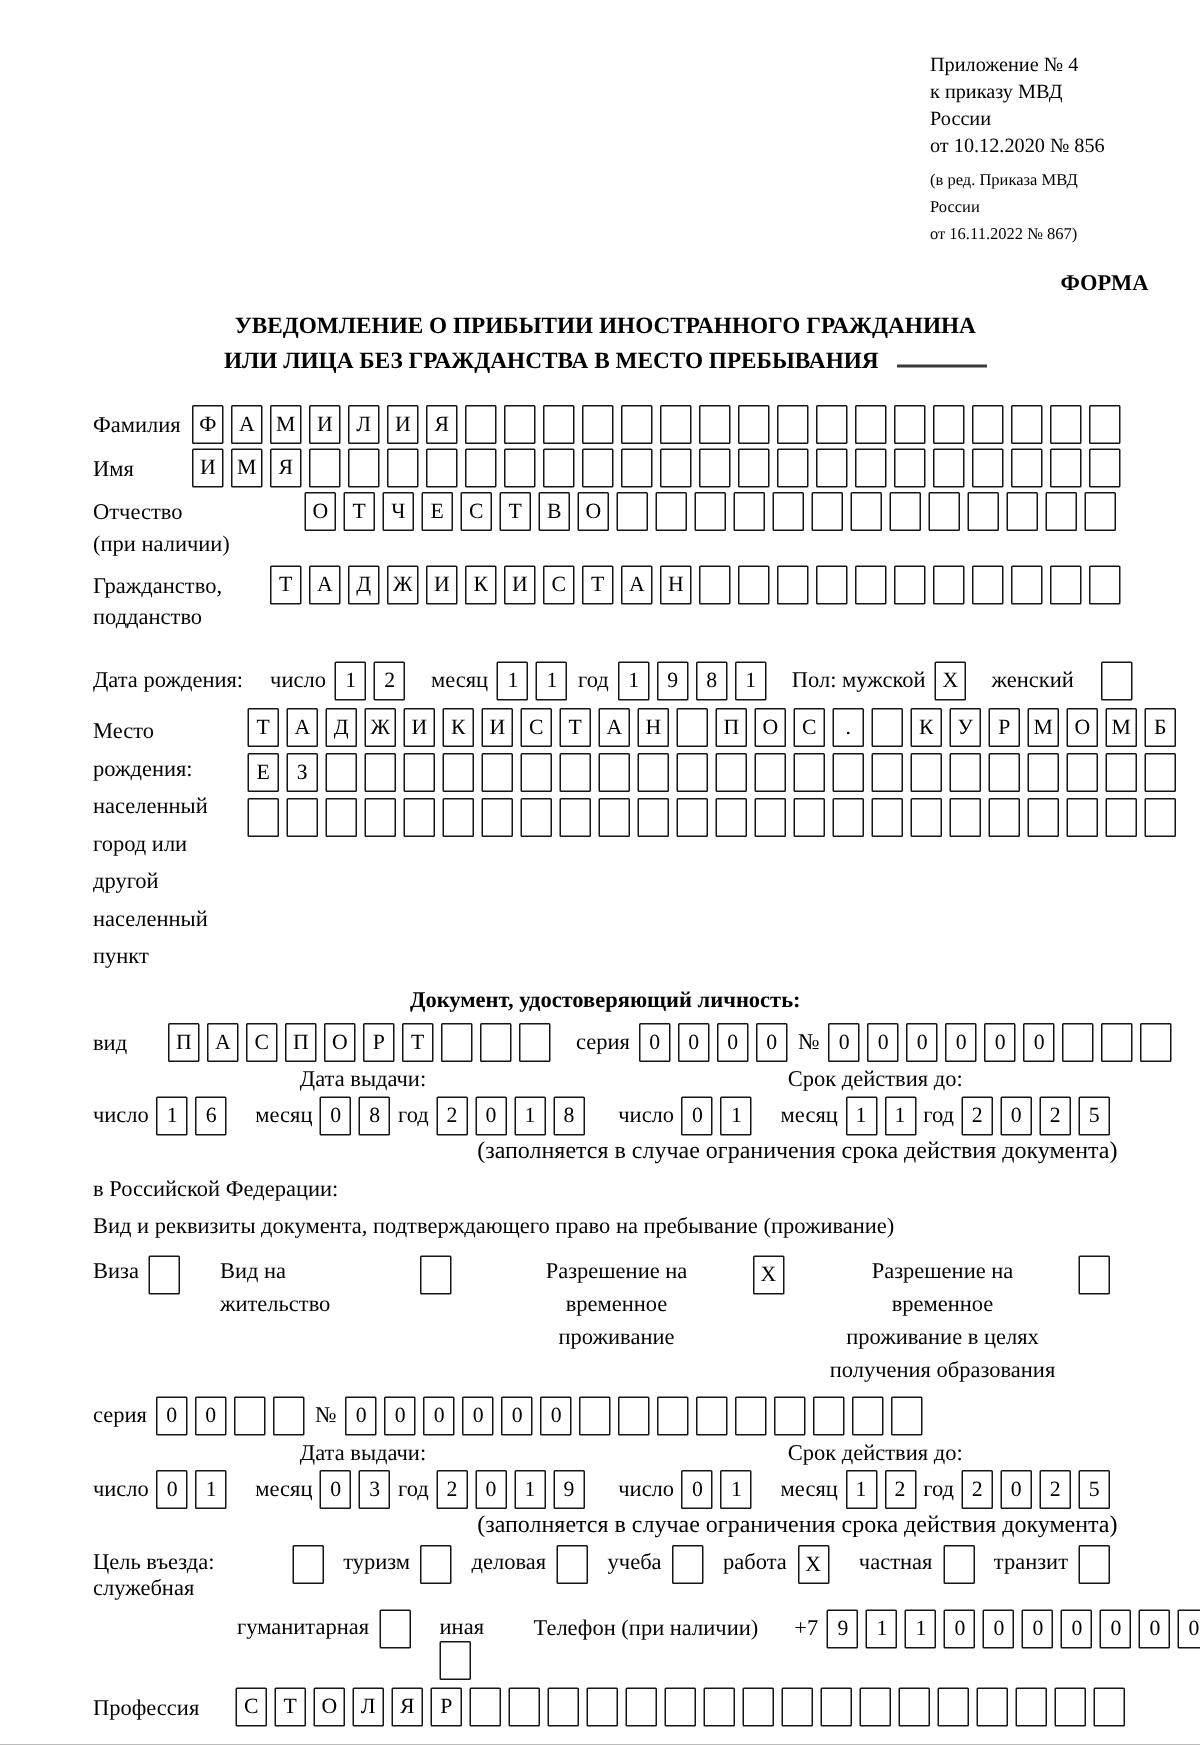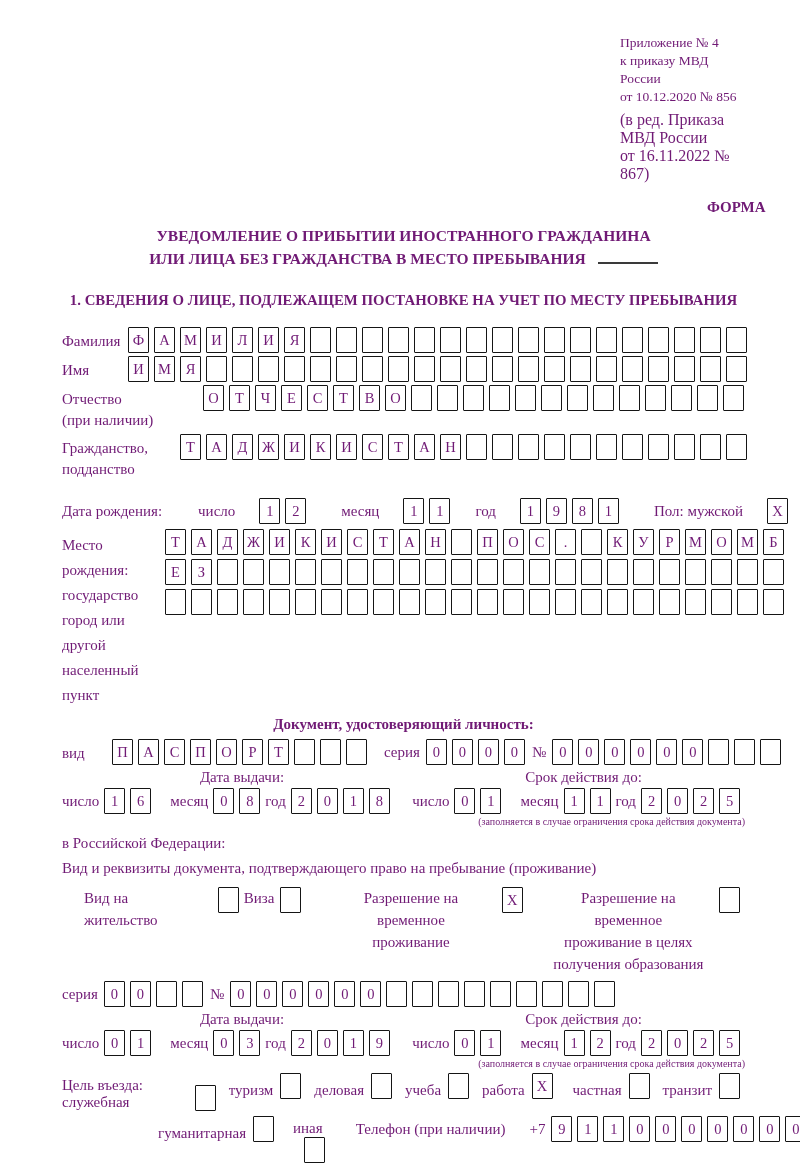--- a/index.html
+++ b/index.html
@@ -1,23 +1,23 @@
 <!DOCTYPE html>
 <html><head>
 <meta charset="utf-8">
 <style>
   html,body { margin:0; padding:0; background:#888; }
   .page {
-    width:800px; height:1163px; background:#fff; color:#701a75;
+    width:800px; height:1163px; background:#fff; color:#000000;
     font-family:"Liberation Serif","DejaVu Serif",serif;
     position:relative; box-sizing:border-box; padding:34px 55px 0 62px;
     overflow:hidden; margin:0 auto;
   }
   .appendix { margin-left:558px; font-size:13.5px; line-height:18px; }
-  .appendix .rev { font-size:16px; }
+  .appendix .rev { font-size:11px; }
   .appendix .rev-first { margin-top:5px; }
   .forma { margin-top:16px; margin-left:645px; font-weight:bold; font-size:15px; }
   .title { margin-top:8px; text-align:center; font-weight:bold; font-size:15.5px; line-height:23px; }
   .blank-line { display:inline-block; width:60px; border-bottom:2.5px solid #3a3a3a; margin-left:12px; height:1px; vertical-align:baseline; }
   .section-heading { margin-top:22px; text-align:center; font-weight:bold; font-size:14.8px; }
   .form-body { margin-top:18px; font-size:15px; }
   .row { display:flex; align-items:flex-start; margin-bottom:3px; }
   .flabel { flex:none; line-height:21px; padding-top:4px; }
   .w50{width:50px;} .w66{width:66px;} .w95{width:95px;} .w103{width:103px;} .w118{width:118px;} .w141{width:141px;}
   .boxes { display:flex; flex-wrap:nowrap; flex:none; }
@@ -32,29 +32,29 @@
   .gap12 { margin-left:12px; }
   .center-bold { text-align:center; font-weight:bold; font-size:15px; margin:8px 0 6px 0; }
   .date-titles { display:flex; font-size:15px; margin-top:4px;font-family:Liberation Serif, serif; }
   .date-titles .lt { width:360px; text-align:center; }
   .date-titles .rt { flex:1; text-align:center; }
   .date-row { display:flex; align-items:flex-start; margin-top:2px; }
   .date-group { display:flex; align-items:flex-start; }
   .date-group .dlbl { margin:0 5px 0 0; padding-top:5px; }
   .date-group .mid { margin-left:14px; }
   .rgroup { margin-left:auto; }
-  .note-right { text-align:right; font-size:10px; margin-top:2px; margin-bottom:4px; }
+  .note-right { text-align:right; font-size:16px; margin-top:2px; margin-bottom:4px; }
   .plain-line { font-size:15px; line-height:25px; }
   .options-row { display:flex; margin-top:6px; margin-bottom:4px; }
   .option { display:flex; align-items:flex-start; }
   .option .olabel { line-height:22px; }
   .option .olabel.centered { text-align:center; }
   .option .boxes { margin-left:10px; margin-top:0; }
   .purpose-row { display:flex; align-items:flex-start; margin-bottom:5px; }
-  .purpose-item { display:flex; align-items:flex-end; }
+  .purpose-item { display:flex; align-items:flex-start; }
   .purpose-item .plabel { padding-top:4px; margin-right:7px; }
   .phone-prefix { padding-top:5px; margin:0 6px 0 18px; }
 </style>
 </head>
 <body>
 
 <div class="page">
 
   <div class="appendix">
     <div>Приложение № 4</div>
@@ -64,21 +64,20 @@
     <div class="rev">от 16.11.2022 № 867)</div>
   </div>
 
   <div class="forma">ФОРМА</div>
 
   <div class="title">
     <div>УВЕДОМЛЕНИЕ О ПРИБЫТИИ ИНОСТРАННОГО ГРАЖДАНИНА</div>
     <div><span>ИЛИ ЛИЦА БЕЗ ГРАЖДАНСТВА В МЕСТО ПРЕБЫВАНИЯ</span><span class="blank-line"></span></div>
   </div>
 
-  <div class="section-heading">1. СВЕДЕНИЯ О ЛИЦЕ, ПОДЛЕЖАЩЕМ ПОСТАНОВКЕ НА УЧЕТ ПО МЕСТУ ПРЕБЫВАНИЯ</div>
 
   <div class="form-body">
 
     <div class="row">
       <span class="flabel w66">Фамилия</span>
       <span class="boxes">
           <span class="cell">Ф</span>
           <span class="cell">А</span>
           <span class="cell">М</span>
           <span class="cell">И</span>
@@ -189,21 +188,21 @@
           <span class="cell"></span>
           <span class="cell"></span>
           <span class="cell"></span>
           <span class="cell"></span>
           <span class="cell"></span>
           <span class="cell"></span>
           <span class="cell"></span>
         </span>
     </div>
 
-    <div class="row" style="margin-top:18px;gap:18px;">
+    <div class="row" style="margin-top:18px;">
       <span class="dlbl" style="margin-left:0;">Дата рождения:</span>
       <span class="dlbl gap12">число</span>
       <span class="boxes">
           <span class="cell">1</span>
           <span class="cell">2</span>
         </span>
       <span class="dlbl gap12">месяц</span>
       <span class="boxes">
           <span class="cell">1</span>
           <span class="cell">1</span>
@@ -221,21 +220,21 @@
         </span>
       <span class="dlbl gap12">женский</span>
       <span class="boxes gap12">
           <span class="cell"></span>
         </span>
     </div>
 
     <div class="row" style="margin-top:5px;">
       <span class="flabel w103" style="line-height:25px;">
         <div>Место рождения:</div>
-        <div>государство</div>
+        <div>населенный</div>
         <div>город или другой</div>
         <div>населенный пункт</div>
       </span>
       <span class="boxcol">
         <div class="boxes">
             <span class="cell">Т</span>
             <span class="cell">А</span>
             <span class="cell">Д</span>
             <span class="cell">Ж</span>
             <span class="cell">И</span>
@@ -394,29 +393,29 @@
             <span class="cell">5</span>
           </span>
       </span>
     </div>
     <div class="note-right">(заполняется в случае ограничения срока действия документа)</div>
 
     <div class="plain-line">в Российской Федерации:</div>
     <div class="plain-line">Вид и реквизиты документа, подтверждающего право на пребывание (проживание)</div>
 
     <div class="options-row">
+      <span class="option">
+        <span class="olabel">Виза</span>
+        <span class="boxes" style="margin-left:6px;">
+            <span class="cell"></span>
+          </span>
+      </span>
       <span class="option" style="margin-left:22px;">
         <span class="olabel">Вид на жительство</span>
         <span class="boxes" style="margin-left:16px;">
-            <span class="cell"></span>
-          </span>
-      </span>
-      <span class="option">
-        <span class="olabel">Виза</span>
-        <span class="boxes" style="margin-left:6px;">
             <span class="cell"></span>
           </span>
       </span>
       <span class="option" style="margin-left:24px;">
         <span class="olabel centered">
           <div>Разрешение на временное</div>
           <div>проживание</div>
         </span>
         <span class="boxes">
             <span class="cell">X</span>

